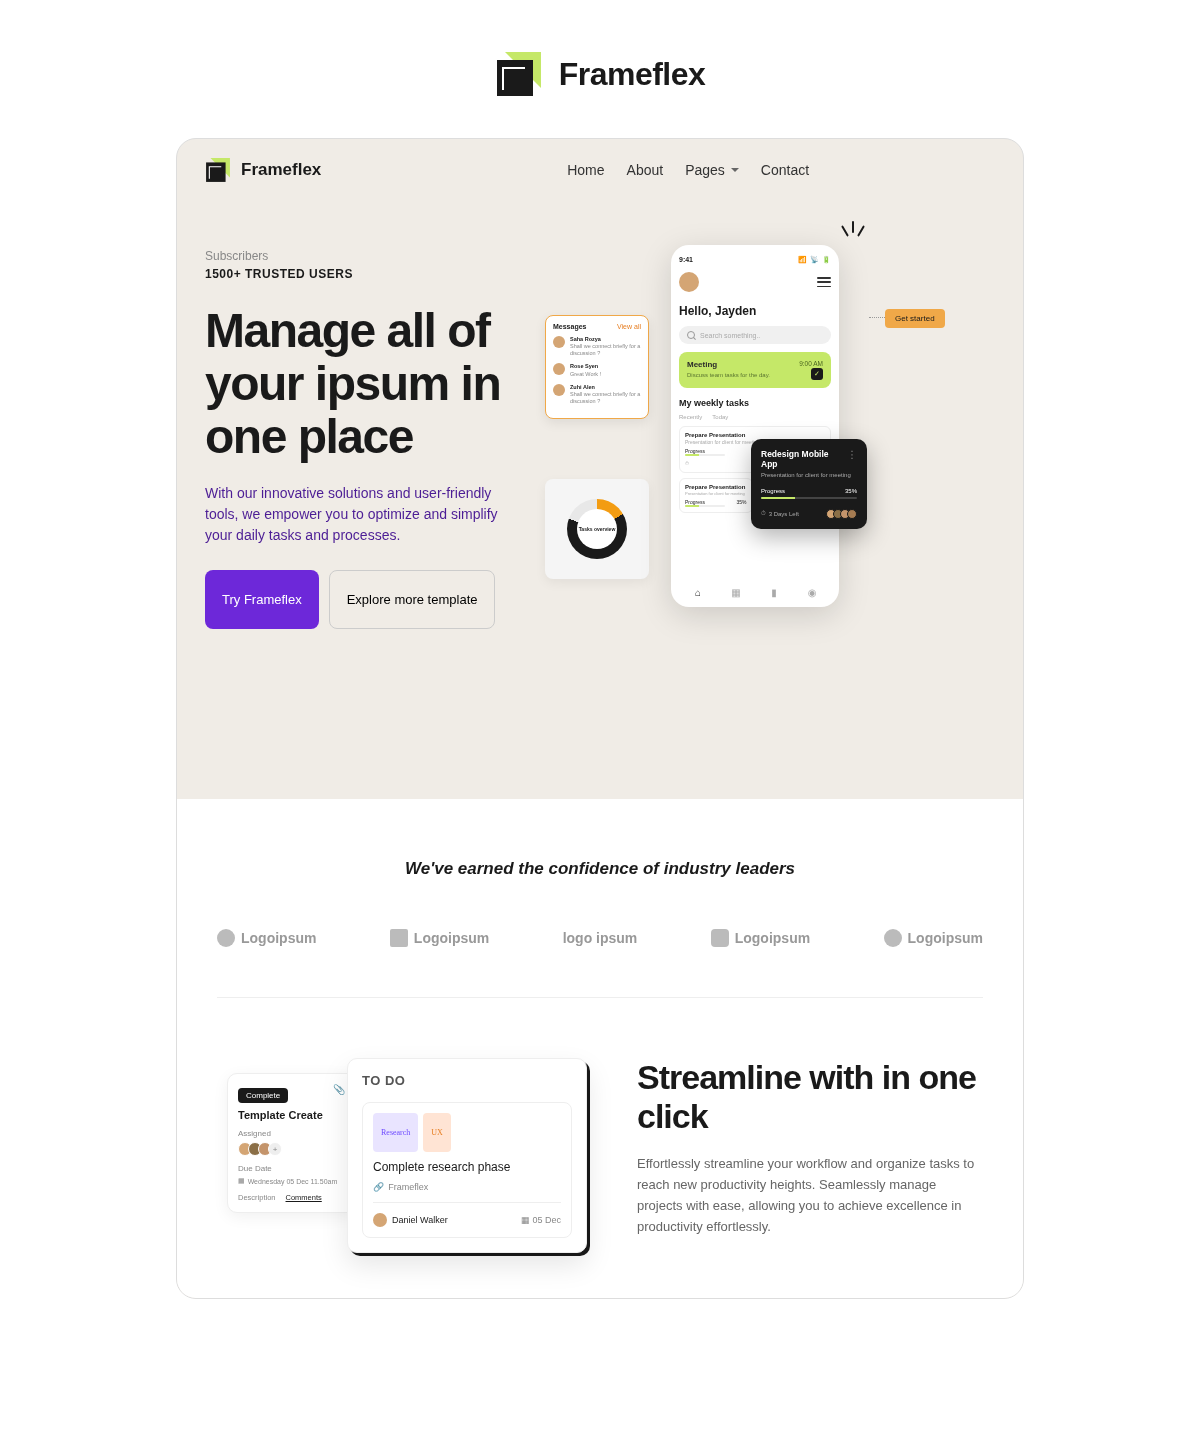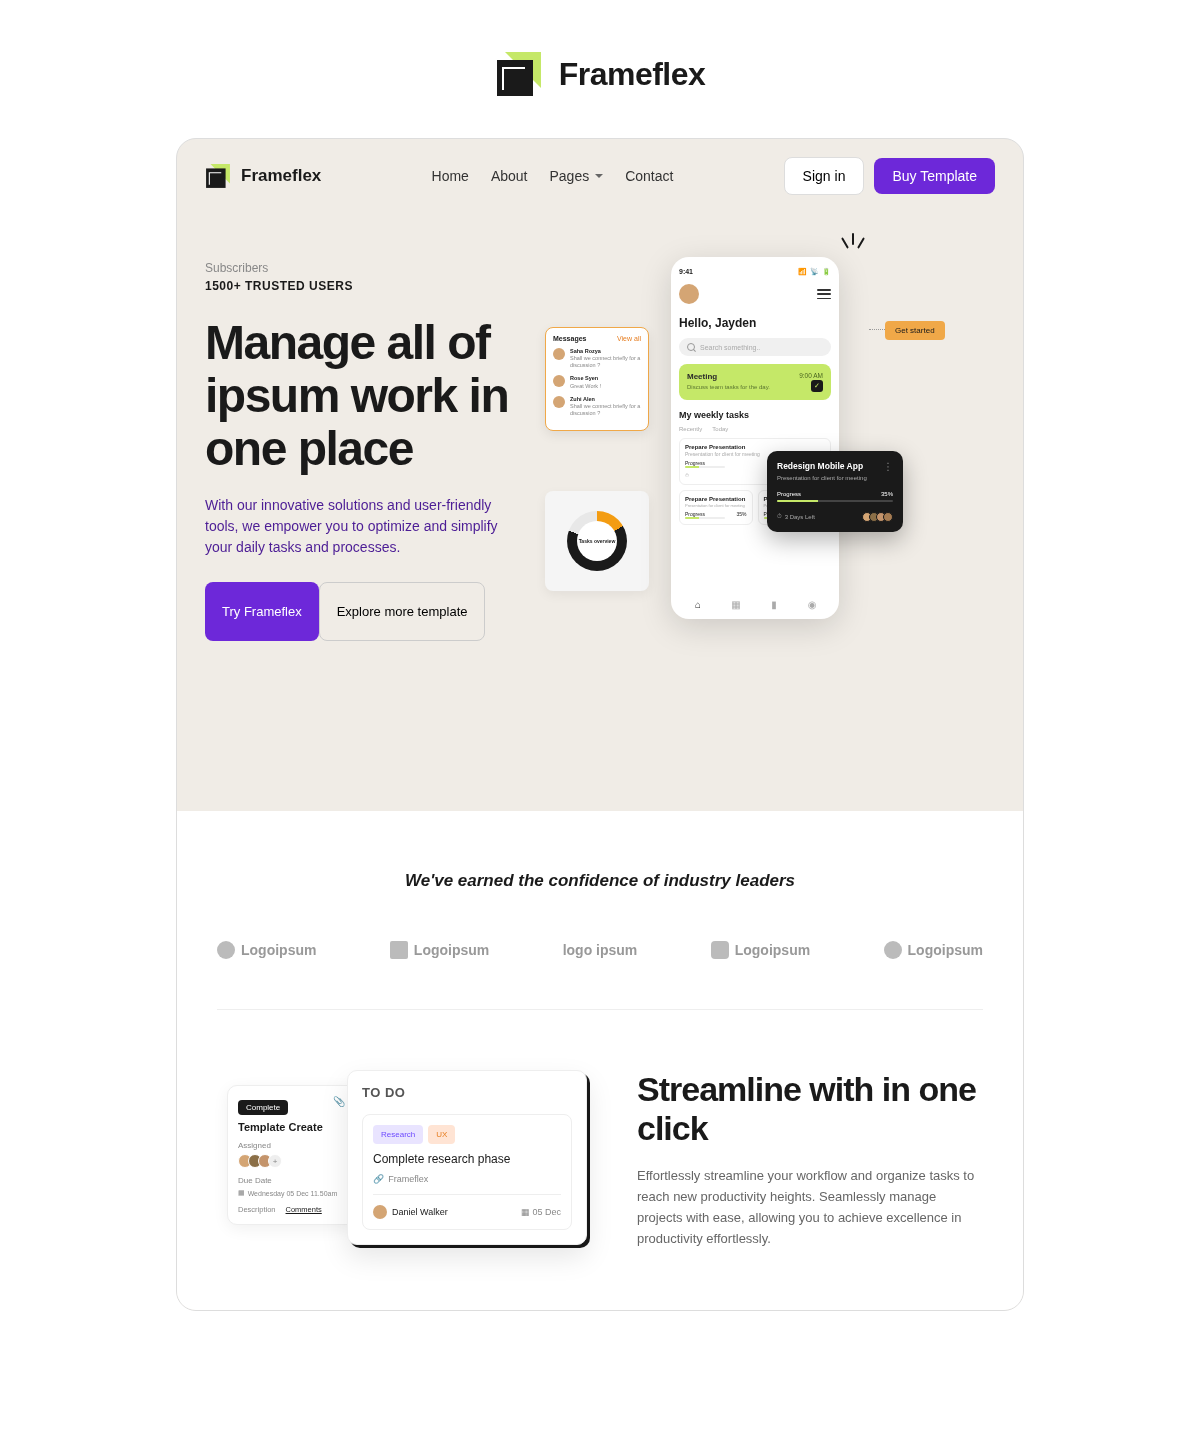--- a/index.html
+++ b/index.html
@@ -21,21 +21,21 @@
 .nav-actions { display: flex; gap: 10px; align-items: center; }
 .btn-signin { padding: 10px 18px; background: #fff; border: 1px solid #ddd; border-radius: 8px; font-size: 14px; cursor: pointer; }
 .btn-buy { padding: 10px 18px; background: #6d28d9; color: #fff; border: none; border-radius: 8px; font-size: 14px; font-weight: 500; cursor: pointer; }
 
 .hero { display: flex; padding: 48px 0 110px 28px; gap: 20px; position: relative; }
 .hero-left { flex: 0 0 330px; }
 .eyebrow { font-size: 12px; color: #888; margin-bottom: 4px; }
 .trusted { font-size: 12px; font-weight: 700; letter-spacing: 0.5px; margin-bottom: 24px; }
 .hero-title { font-size: 48px; font-weight: 600; line-height: 1.1; letter-spacing: -1.5px; margin-bottom: 20px; }
 .hero-desc { font-size: 14px; color: #4c1d95; line-height: 1.5; margin-bottom: 24px; max-width: 320px; }
-.hero-buttons { display: flex; }
+.hero-buttons { display: flex; gap: 10px; }
 .btn-try { padding: 11px 17px; background: #6d28d9; color: #fff; border: none; border-radius: 8px; font-size: 13px; font-weight: 500; cursor: pointer; }
 .btn-explore { padding: 21px 17px; background: transparent; border: 1px solid #ccc; border-radius: 8px; font-size: 13px; cursor: pointer; }
 
 .hero-right { flex: 1; position: relative; height: 440px; }
 
 .messages-card { position: absolute; top: 66px; left: -10px; width: 104px; background: #fff; border: 1px solid #f0a848; border-radius: 8px; padding: 7px; box-shadow: 0 4px 12px rgba(0,0,0,0.08); }
 .messages-header { display: flex; justify-content: space-between; font-size: 7px; margin-bottom: 6px; }
 .messages-title { font-weight: 600; }
 .messages-viewall { color: #e67e22; }
 .msg-item { display: flex; gap: 5px; margin-bottom: 6px; }
@@ -73,21 +73,21 @@
 .task-mini-sub { font-size: 5px; color: #aaa; margin-top: 1px; }
 .task-mini-prog-row { display: flex; justify-content: space-between; align-items: center; margin-top: 3px; font-size: 5px; }
 .task-mini-bar { width: 40px; height: 2px; background: #eee; border-radius: 1px; overflow: hidden; }
 .task-mini-fill { height: 100%; background: #c5e868; }
 .task-mini-row2 { display: flex; gap: 5px; }
 .task-mini-row2 .task-mini { flex: 1; }
 .phone-nav { position: absolute; bottom: 8px; left: 8px; right: 8px; display: flex; justify-content: space-around; }
 .phone-nav-item { width: 14px; height: 14px; display: flex; align-items: center; justify-content: center; font-size: 10px; color: #aaa; }
 .phone-nav-item.active { color: #1a1a1a; }
 
-.dark-card { position: absolute; top: 190px; left: 212px; width: 136px; background: #1a1a1a; color: #fff; border-radius: 10px; padding: 10px; box-shadow: 0 8px 24px rgba(0,0,0,0.3); }
+.dark-card { position: absolute; top: 190px; left: 196px; width: 116px; background: #1a1a1a; color: #fff; border-radius: 10px; padding: 10px; box-shadow: 0 8px 24px rgba(0,0,0,0.3); }
 .dark-card-header { display: flex; justify-content: space-between; align-items: flex-start; }
 .dark-title { font-size: 8.5px; font-weight: 600; }
 .dark-dots { font-size: 10px; color: #888; }
 .dark-sub { font-size: 6px; color: #aaa; margin-top: 3px; line-height: 1.3; }
 .dark-prog-label { font-size: 6px; margin-top: 8px; display: flex; justify-content: space-between; }
 .dark-bar { height: 2px; background: #444; border-radius: 1px; margin-top: 3px; overflow: hidden; }
 .dark-fill { height: 100%; background: #c5e868; width: 35%; }
 .dark-footer { display: flex; justify-content: space-between; align-items: center; margin-top: 10px; }
 .dark-days { font-size: 6px; color: #aaa; display: flex; align-items: center; gap: 3px; }
 .dark-avatars { display: flex; }
@@ -119,21 +119,21 @@
 .av-sm.plus { background: #eee; color: #888; font-size: 8px; display: flex; align-items: center; justify-content: center; }
 .due-row { font-size: 7px; color: #888; display: flex; align-items: center; gap: 3px; margin-bottom: 8px; }
 .desc-row { font-size: 7.5px; color: #888; display: flex; gap: 10px; }
 .desc-row .active { color: #1a1a1a; text-decoration: underline; }
 .clip-icon { position: absolute; top: 10px; right: 10px; font-size: 10px; color: #aaa; }
 
 .card-front { position: absolute; left: 130px; top: 0px; width: 240px; background: #fff; border: 1px solid #eee; border-radius: 10px; padding: 14px; box-shadow: 0 12px 28px rgba(0,0,0,0.1), 3px 3px 0 #1a1a1a; }
 .todo-label { font-size: 13px; font-weight: 700; color: #555; margin-bottom: 14px; letter-spacing: 0.5px; }
 .inner-card { border: 1px solid #eee; border-radius: 8px; padding: 10px; }
 .chips { display: flex; gap: 5px; margin-bottom: 8px; }
-.chip { font-size: 8px; padding: 5px 8px; border-radius: 4px; }
+.chip { font-size: 8px; padding: 15px 8px; border-radius: 4px; font-family: Liberation Serif, serif; }
 .chip.research { background: #e9e4ff; color: #6d4aff; }
 .chip.ux { background: #ffe4d4; color: #e67e22; }
 .inner-title { font-size: 12px; font-weight: 500; margin-bottom: 8px; }
 .attach-row { font-size: 9px; color: #888; display: flex; align-items: center; gap: 4px; padding-bottom: 10px; border-bottom: 1px solid #eee; margin-bottom: 10px; }
 .inner-footer { display: flex; justify-content: space-between; align-items: center; font-size: 9px; }
 .person { display: flex; align-items: center; gap: 5px; }
 .person-av { width: 14px; height: 14px; border-radius: 50%; background: #d4a574; }
 .date-chip { display: flex; align-items: center; gap: 3px; color: #888; }
 
 .streamline-right { flex: 1; }
@@ -169,31 +169,27 @@
     </div>
     <div class="nav-links">
       <span class="nav-link">Home</span>
       <span class="nav-link">About</span>
       <span class="nav-link">
           <span>Pages</span>
           <span class="chevron"></span>
         </span>
       <span class="nav-link">Contact</span>
     </div>
-    <div class="nav-actions">
-      <button class="btn-signin">Sign in</button>
-      <button class="btn-buy">Buy Template</button>
-    </div>
   </div>
 
   <div class="hero">
     <div class="hero-left">
       <div class="eyebrow">Subscribers</div>
       <div class="trusted">1500+ TRUSTED USERS</div>
-      <h1 class="hero-title">Manage all of ipsum work in one place</h1>
+      <h1 class="hero-title">Manage all of your ipsum in one place</h1>
       <p class="hero-desc">With our innovative solutions and user-friendly tools, we empower you to optimize and simplify your daily tasks and processes.</p>
       <div class="hero-buttons">
         <button class="btn-try">Try Frameflex</button>
         <button class="btn-explore">Explore more template</button>
       </div>
     </div>
 
     <div class="hero-right">
 
       <div class="messages-card">

